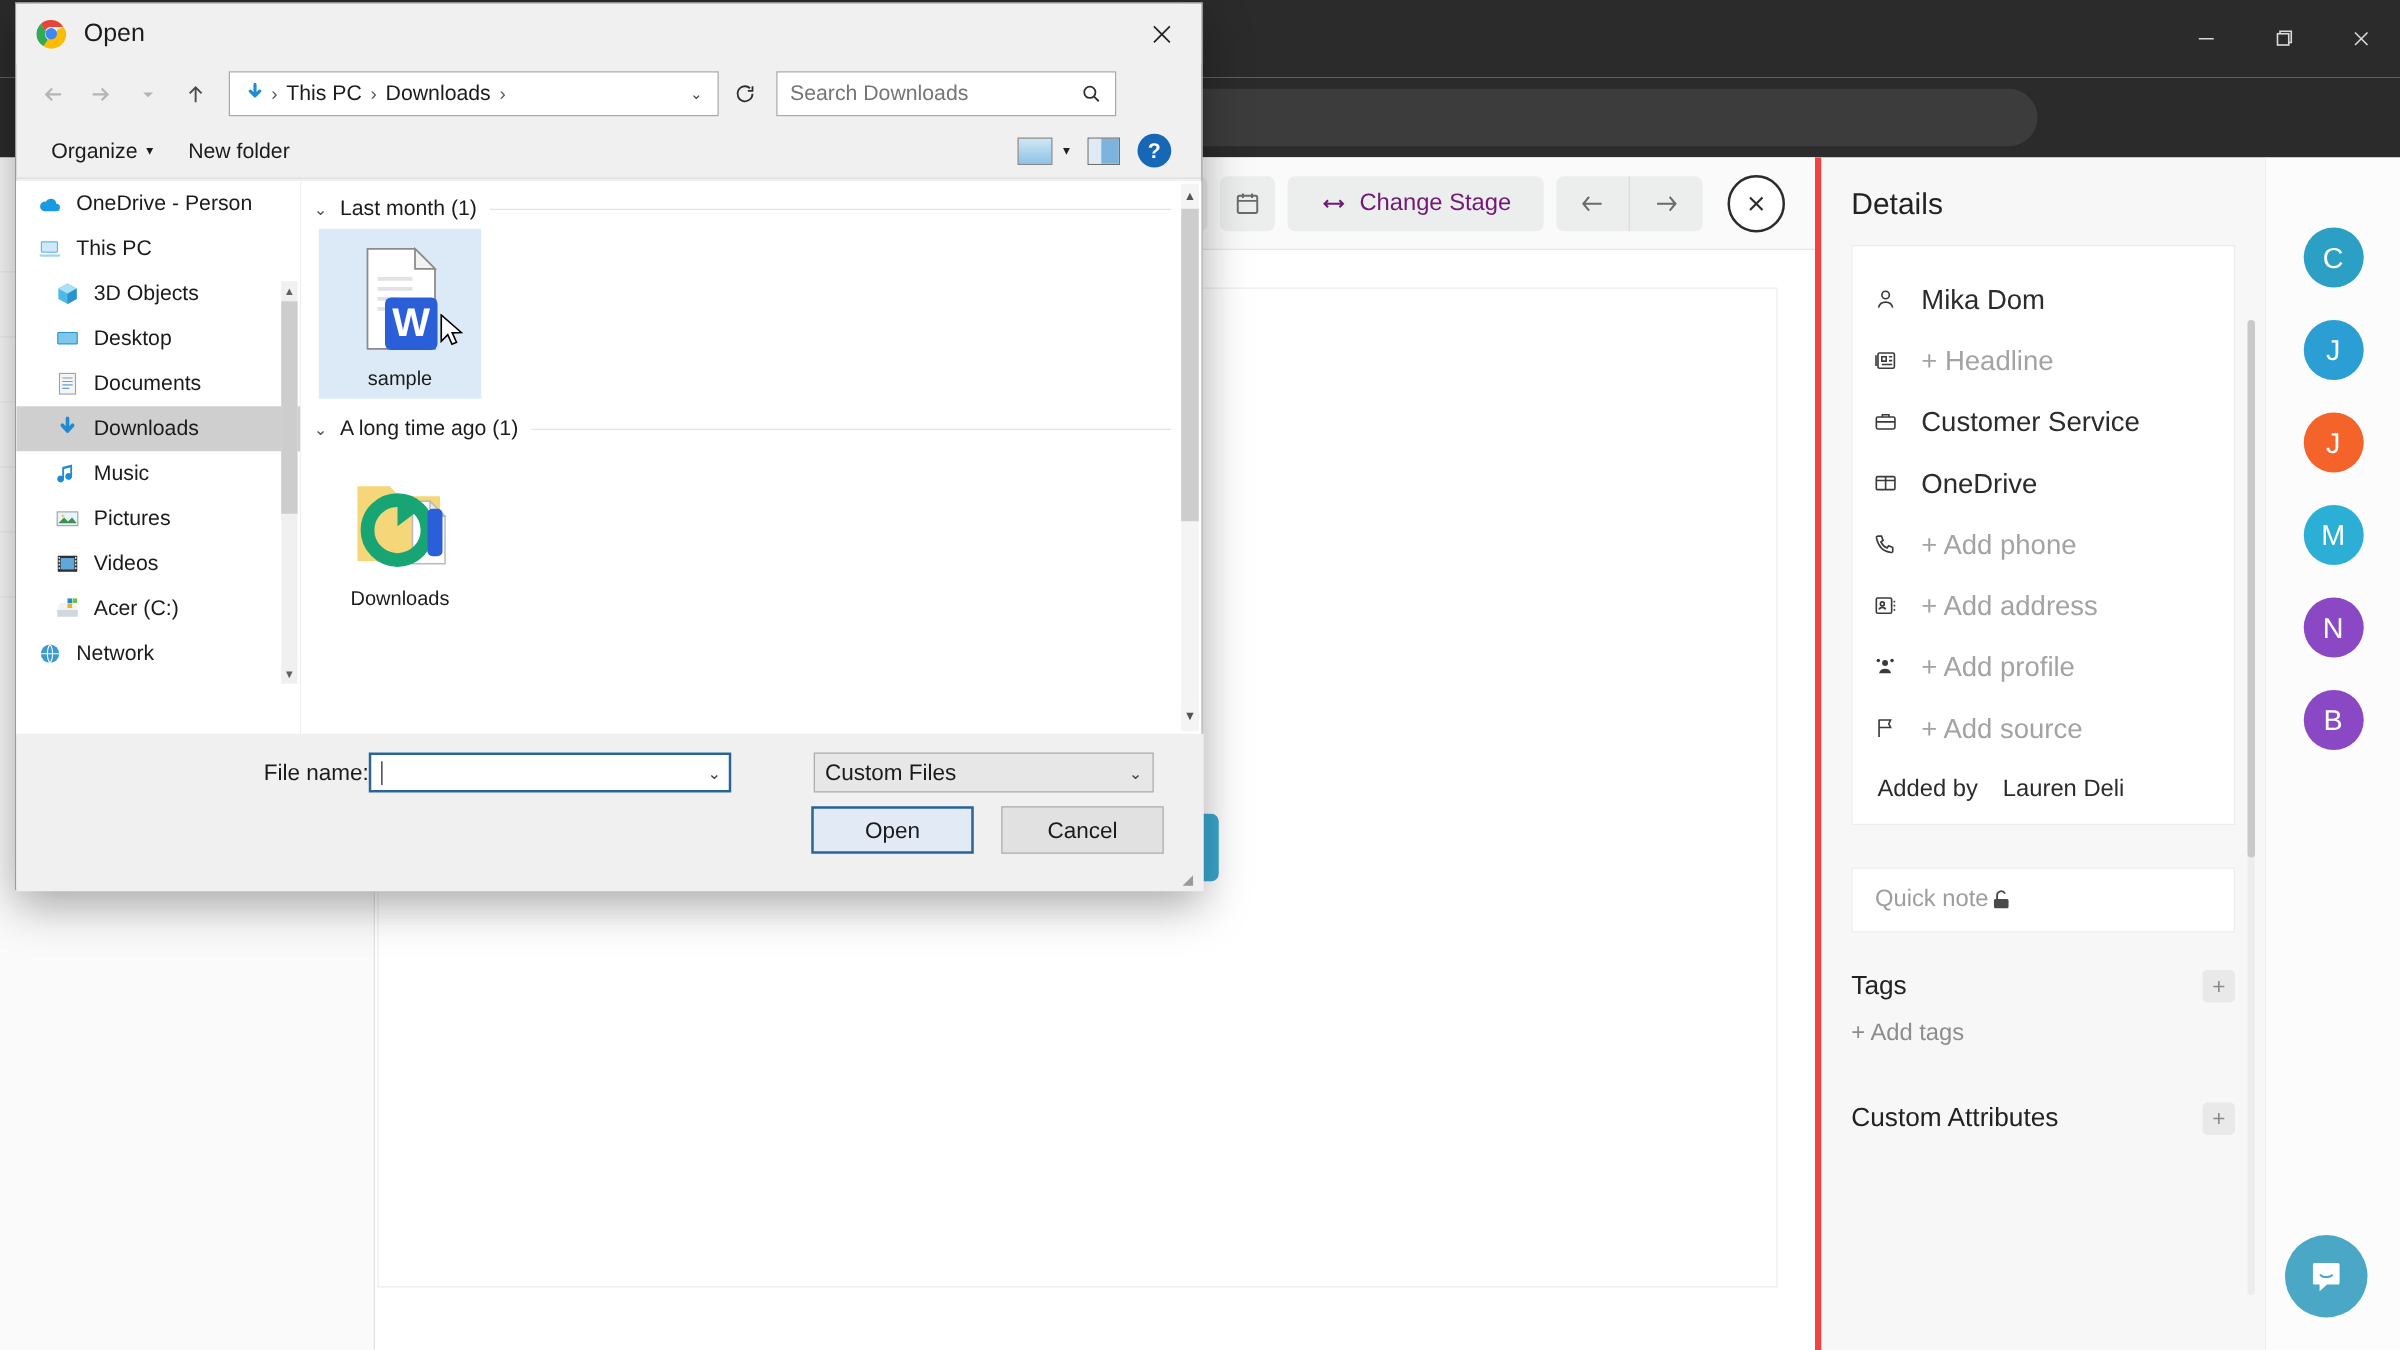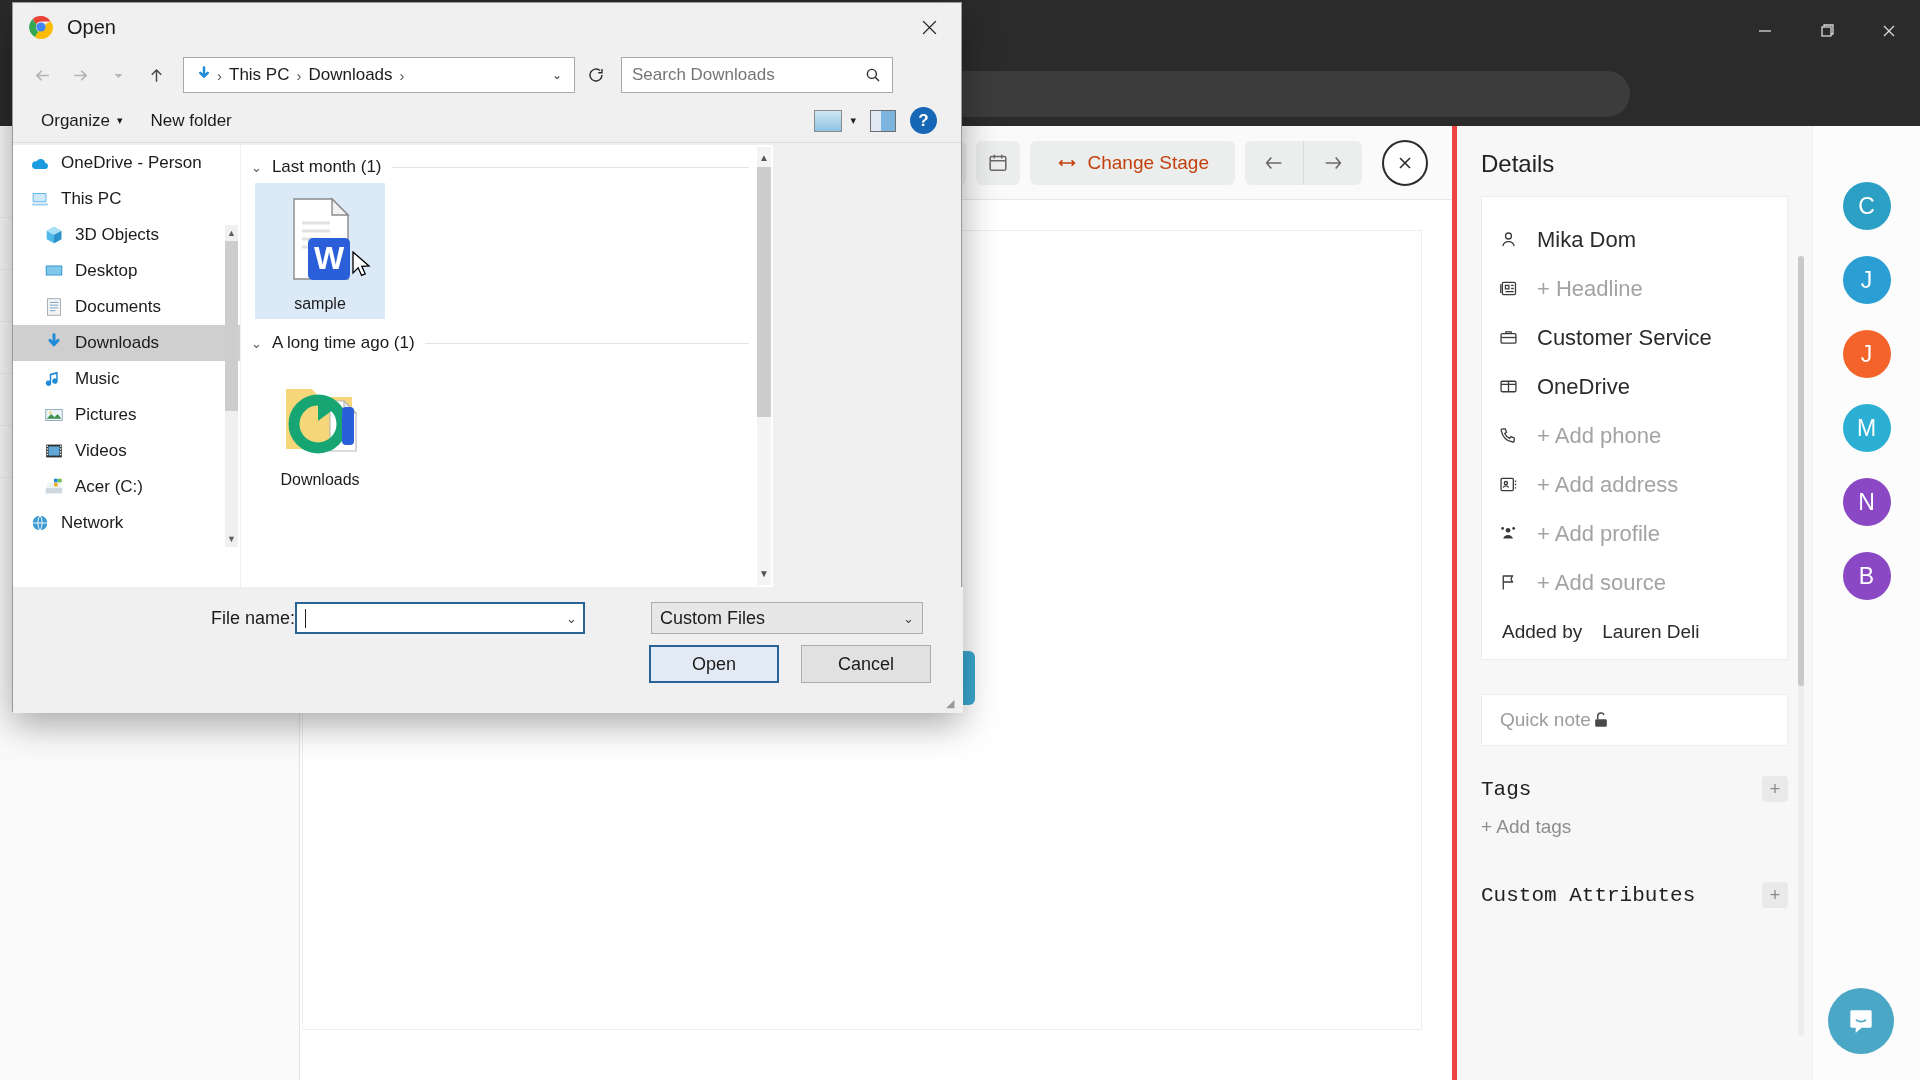--- a/index.html
+++ b/index.html
@@ -55,21 +55,21 @@
     position:absolute; left:300px; top:126px; width:1152px; height:954px;
     background:#f7f7f7;
   }
   .main-toolbar {
     position:absolute; left:0; top:0; width:1152px; height:74px;
     background:#fafafa; border-bottom:1px solid #e6e6e6;
     display:flex; align-items:center; justify-content:flex-end; padding-right:24px; gap:10px;
   }
   .tb-btn { height:44px; min-width:44px; background:#eceded; border-radius:6px; display:flex; align-items:center; justify-content:center; color:#6a6a6a; }
   .tb-btn svg { width:22px; height:22px; }
-  .tb-stage { padding:0 26px; gap:10px; color:#c2410c; font-size:19px; }
+  .tb-stage { padding:0 26px; gap:10px; color:#701a75; font-size:19px; }
   .tb-group { display:flex; background:#eceded; border-radius:6px; overflow:hidden; }
   .tb-group .tb-btn { background:transparent; border-radius:0; width:58px; }
   .tb-group .divider { width:1px; background:#dcdcdc; }
   .tb-close { width:46px; height:46px; border:2px solid #2b2b2b; border-radius:50%; display:flex; align-items:center; justify-content:center; background:#fff; margin-left:10px;}
   .tb-close svg { width:20px; height:20px; color:#2b2b2b; }
 
   .doc-card {
     position:absolute; left:0; top:74px; width:1152px; height:880px; background:#fff;
   }
   .doc-inner {
@@ -98,21 +98,21 @@
   .d-val { font-size:22px; color:#2b2b2b; }
   .d-val.muted { color:#a3a3a3; }
   .added-by { display:flex; gap:20px; padding:14px 4px 2px 4px; font-size:19px; color:#2b2b2b; }
   .quick-note {
     margin-top:34px; background:#fff; border:1px solid #ececec; height:52px;
     display:flex; align-items:center; justify-content:flex-start; padding:0 18px;
   }
   .quick-note span { font-size:19px; color:#9d9d9d; }
   .quick-note svg { width:20px; height:20px; color:#4a4a4a; }
   .sec-head { display:flex; align-items:center; justify-content:space-between; margin-top:30px; }
-  .sec-head h3 { font-size:21px; font-weight:400; color:#222;font-family:Liberation Mono, monospace; }
+  .sec-head h3 { font-size:21px; font-weight:400; color:#222; }
   .plus-btn { width:26px; height:26px; background:#e9e9e9; border-radius:4px; color:#8a8a8a; font-size:18px; display:flex; align-items:center; justify-content:center; }
   .add-link { margin-top:14px; font-size:19px; color:#8d8d8d; }
 
   .panel-scroll { position:absolute; right:8px; top:130px; width:6px; height:780px; background:#ededed; border-radius:3px; }
   .panel-scroll i { display:block; width:6px; height:430px; background:#c9c9c9; border-radius:3px; }
 
   
   .avatar-rail {
     position:absolute; left:1812px; top:126px; width:108px; height:954px;
     background:#fcfcfc; border-left:1px solid #ededed;
@@ -159,21 +159,21 @@
   .searchbox svg { width:18px; height:18px; color:#2d2d2d; flex:none; }
 
   .dlg-cmd { height:44px; display:flex; align-items:center; padding:0 14px; gap:0; border-bottom:1px solid #dcdcdc; }
   .cmd-item { font-size:17px; color:#1b1b1b; padding:0 14px; display:flex; align-items:center; gap:7px; }
   .cmd-right { margin-left:auto; display:flex; align-items:center; gap:14px; padding-right:10px; }
   .view-icon { width:28px; height:22px; border:1px solid #8a8a8a; background:linear-gradient(180deg,#cfe6f5,#8fc3e3); }
   .pane-icon { width:26px; height:22px; border:1px solid #6f6f6f; background:#fff; display:flex; }
   .pane-icon i { display:block; height:100%; }
   .help-circle { width:27px; height:27px; border-radius:50%; background:#1667b5; color:#fff; font-size:17px; font-weight:bold; display:flex; align-items:center; justify-content:center; }
 
-  .dlg-body { position:absolute; left:0; top:142px; width:760px; height:442px; display:flex; background:#fff;justify-content:flex-end; }
+  .dlg-body { position:absolute; left:0; top:142px; width:948px; height:442px; display:flex; background:#fff;justify-content:flex-end; }
   .dlg-side { width:228px; height:442px; background:#fff; position:relative; overflow:hidden; border-right:1px solid #efefef; }
   .side-item { display:flex; align-items:center; gap:10px; height:36px; padding-left:30px; font-size:17px; color:#1b1b1b; }
   .side-item.root { padding-left:16px; }
   .side-item.sel { background:#cfcfcf; }
   .side-ico { width:22px; height:22px; flex:none; }
   .side-scroll { position:absolute; right:2px; top:96px; width:13px; height:290px; background:#f0f0f0; }
   .side-scroll i { display:block; width:13px; height:170px; background:#cdcdcd; }
   .side-arrow { position:absolute; right:2px; width:13px; height:16px; background:#f0f0f0; display:flex; align-items:center; justify-content:center; color:#606060; font-size:9px; }
 
   .dlg-files { flex:1; position:relative; background:#fff; overflow:hidden; }

